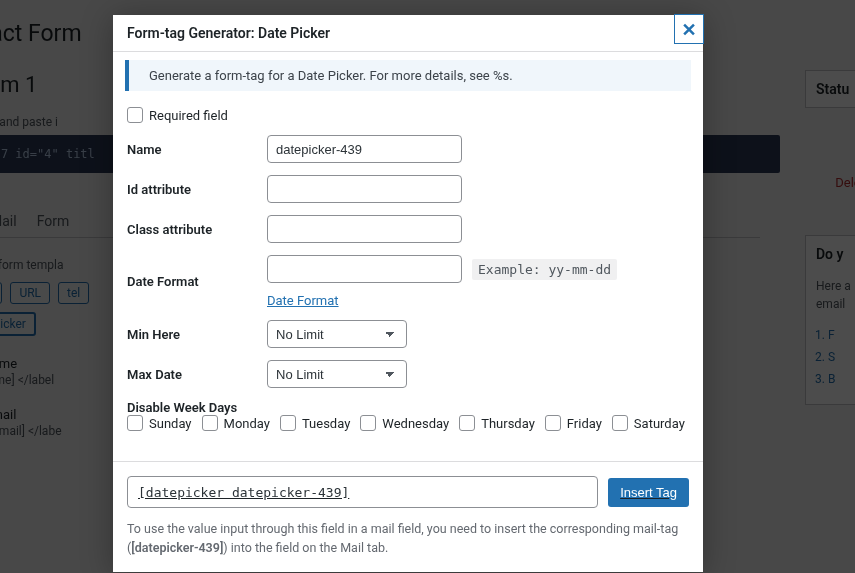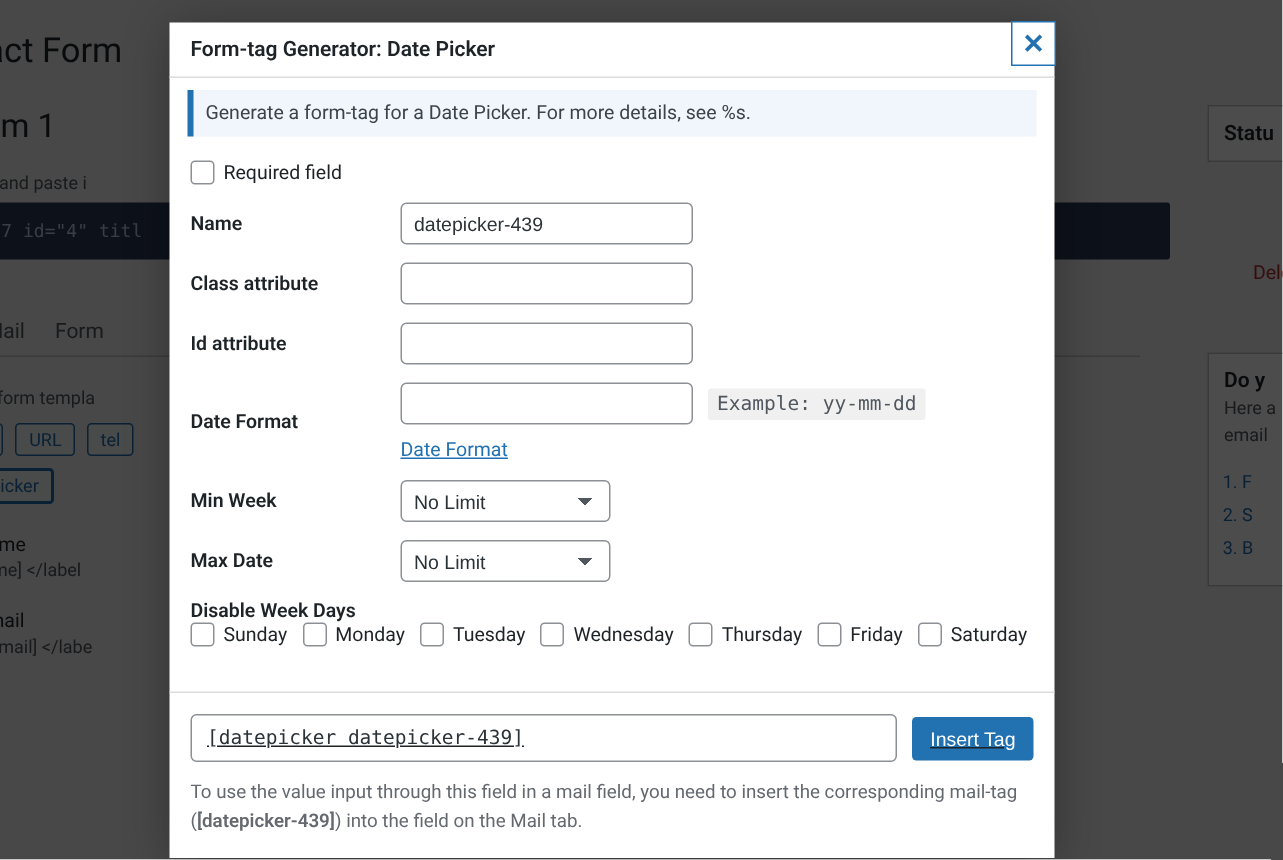--- a/index.html
+++ b/index.html
@@ -124,21 +124,21 @@
     position: absolute;
     right: -10px;
     top: 235px;
     width: 60px;
     background: #fff;
     border: 1px solid #c3c4c7;
     padding: 10px;
     font-size: 14px;
   }
   .bg-right3 .h { font-weight: 600; }
-  .bg-right3 .t { font-size: 12px; color: #50575e; margin-top: 1px; line-height: 1.5; }
+  .bg-right3 .t { font-size: 12px; color: #50575e; margin-top: 15px; line-height: 1.5; }
   .bg-right3 ol { margin-top: 15px; margin-left: 12px; font-size: 12px; color: #2271b1; }
   .bg-right3 ol li { margin-bottom: 8px; }
 
   
   .dim {
     position: absolute;
     inset: 0;
     background: rgba(0,0,0,0.7);
   }
 
@@ -170,21 +170,21 @@
     justify-content: center;
     color: #2271b1;
     font-size: 18px;
     font-weight: bold;
     border: 1px solid #2271b1;
     background: #fff;
     cursor: pointer;
   }
   .modal-info {
     margin: 8px 12px 12px 12px;
-    padding: 8px 8px;
+    padding: 8px 20px;
     background: #f0f6fb;
     border-left: 4px solid #2271b1;
     font-size: 13px;
     color: #3c434a;
   }
   .modal-body {
     padding: 4px 14px 18px 14px;
   }
   .row {
     display: flex;
@@ -360,44 +360,44 @@
     </div>
 
     <div class="row">
       <div class="lbl">Name</div>
       <div class="ctrl">
         <input type="text" class="field" value="datepicker-439" style="">
       </div>
     </div>
 
     <div class="row">
+      <div class="lbl">Id attribute</div>
+      <div class="ctrl">
+        <input type="text" class="field" value="" style="">
+      </div>
+    </div>
+
+    <div class="row">
       <div class="lbl">Class attribute</div>
-      <div class="ctrl">
-        <input type="text" class="field" value="" style="">
-      </div>
-    </div>
-
-    <div class="row">
-      <div class="lbl">Id attribute</div>
       <div class="ctrl">
         <input type="text" class="field" value="" style="">
       </div>
     </div>
 
     <div class="row">
       <div class="lbl">Date Format</div>
       <div class="ctrl">
         <input type="text" class="field" value="" style="">
         <span class="example"><span>Example: </span><span>yy-mm-dd</span></span>
         <span class="link">Date Format</span>
       </div>
     </div>
 
     <div class="row">
-      <div class="lbl">Min Week</div>
+      <div class="lbl">Min Here</div>
       <div class="ctrl">
         <select class="field">
           <option>No Limit</option>
         </select>
       </div>
     </div>
 
     <div class="row">
       <div class="lbl">Max Date</div>
       <div class="ctrl">

